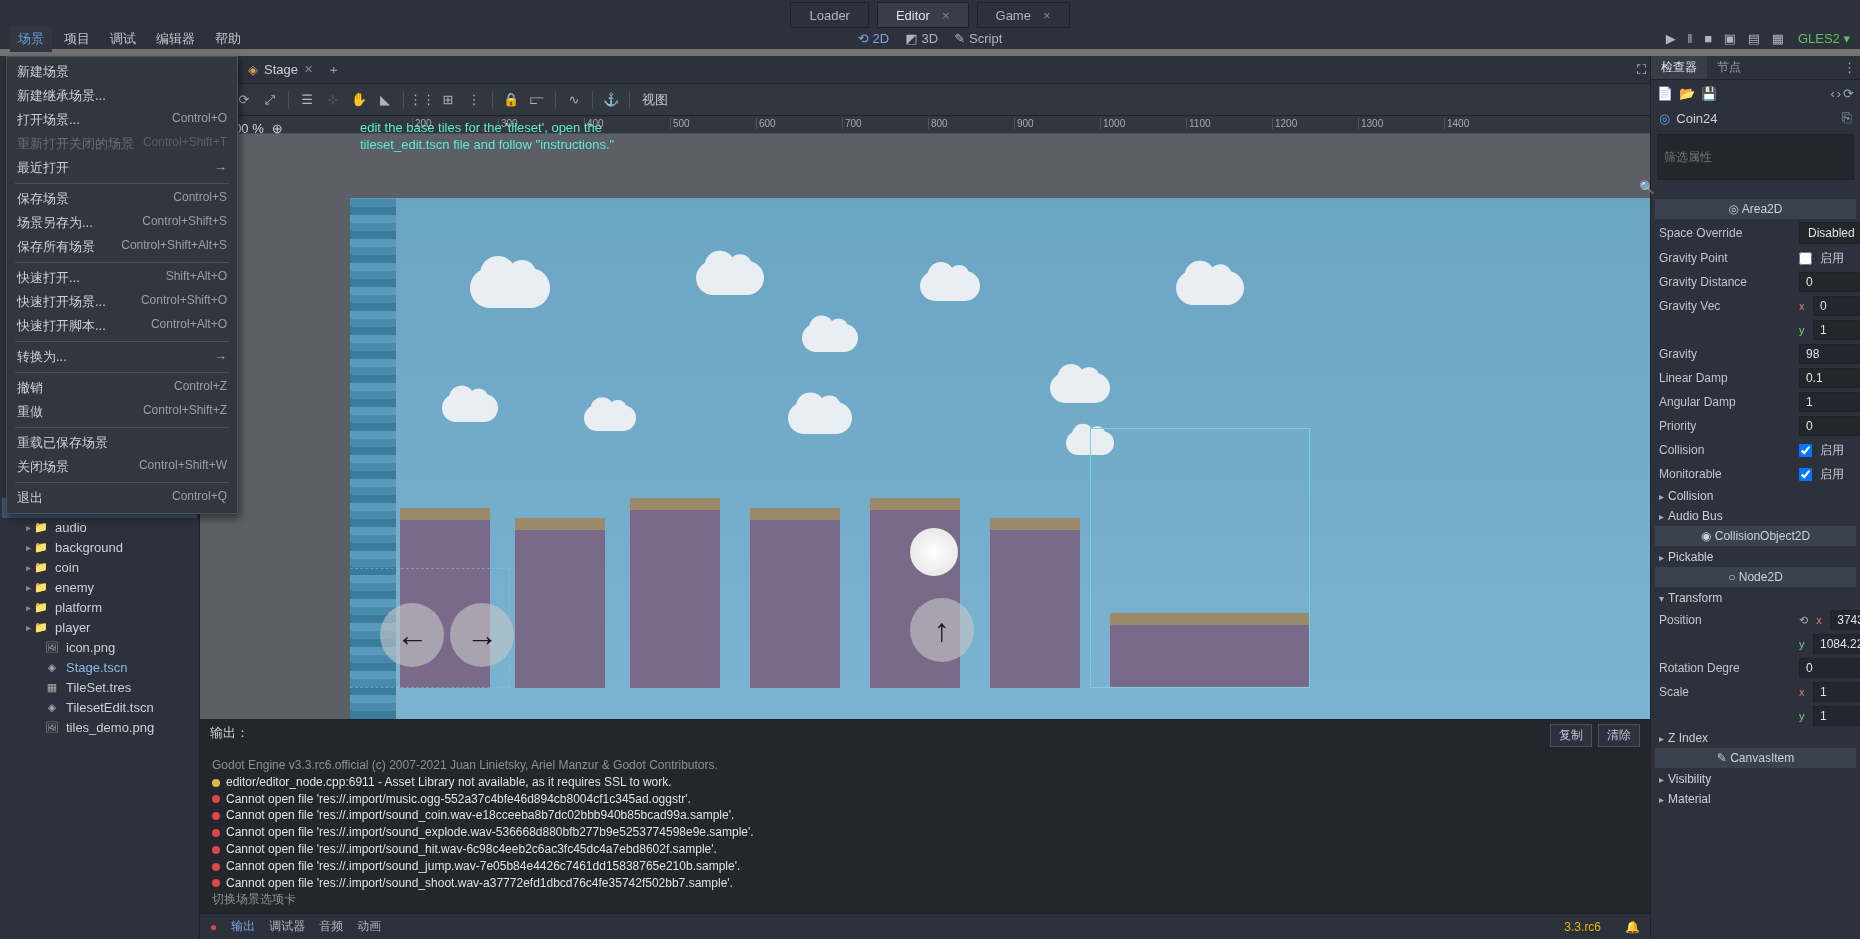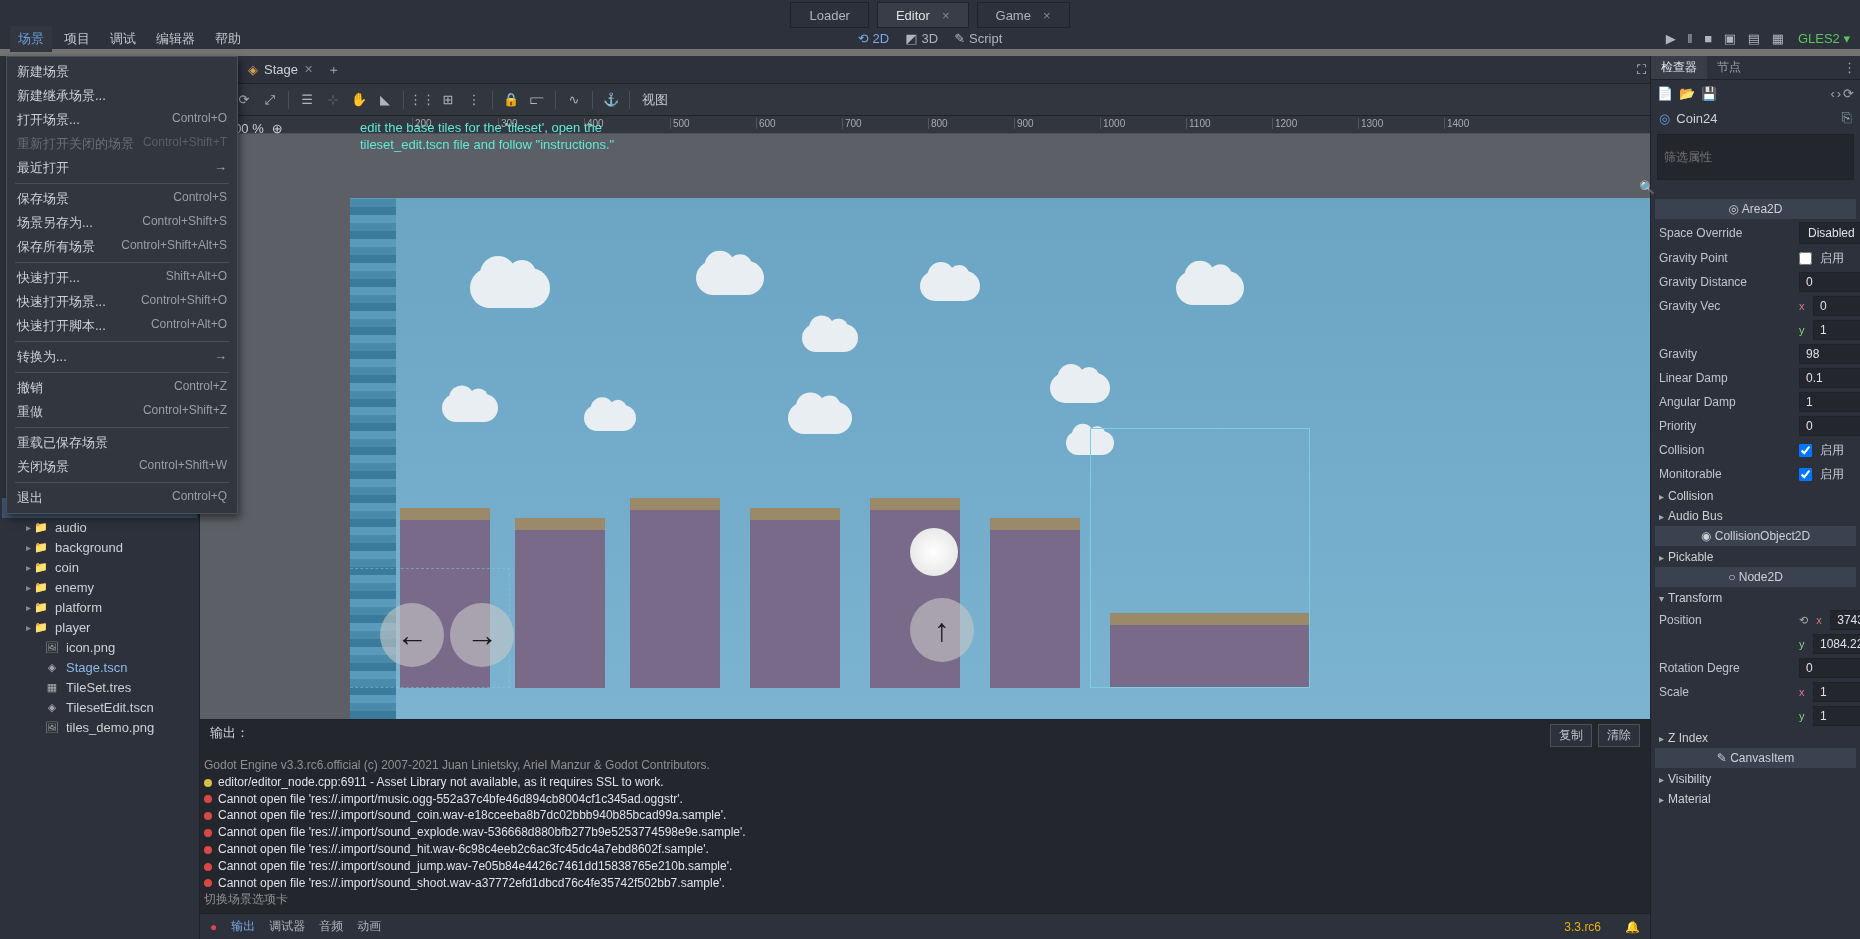--- a/index.html
+++ b/index.html
@@ -78,21 +78,21 @@
 .cloud::after { width: 28px; height: 28px; right: 14px; top: -8px; }
 .platform { position: absolute; width: 90px; background: #7a6a8a; border-top: 12px solid #9a8a6a; }
 .dpad-btn { position: absolute; width: 64px; height: 64px; border-radius: 50%; background: rgba(200,200,200,0.6); display: flex; align-items: center; justify-content: center; font-size: 32px; color: #1a1a1a; }
 .sel-box { position: absolute; border: 1px solid #7ad0e0; }
 .sel-box2 { position: absolute; border: 1px dashed #7ad0e0; opacity: 0.5; }
 
 
 .output { height: 220px; background: #23262d; border-top: 1px solid #1e2229; display: flex; flex-direction: column; }
 .output-head { display: flex; padding: 4px 10px; gap: 8px; }
 .out-btn { padding: 2px 8px; font-size: 12px; border: 1px solid #4a4f59; background: #2c313c; cursor: pointer; color: #c0c4cb; }
-.output-body { flex: 1; padding: 6px 4px; font-family: "Consolas", monospace; font-size: 12px; line-height: 1.4; overflow: auto; }
+.output-body { flex: 1; padding: 6px 12px; font-family: "Consolas", monospace; font-size: 12px; line-height: 1.4; overflow: auto; }
 .log-line { white-space: pre; }
 .log-err { color: #e0e2e6; }
 .log-warn { color: #e0e2e6; }
 .log-info { color: #909090; }
 .dot { display: inline-block; width: 8px; height: 8px; border-radius: 50%; margin-right: 6px; vertical-align: middle; }
 .dot-r { background: #d84848; }
 .dot-y { background: #d8c048; }
 .bottom-tabs { height: 26px; display: flex; align-items: center; padding: 0 10px; gap: 14px; border-top: 1px solid #1e2229; background: #2c313c; font-size: 12px; }
 .bottom-tabs .bt { cursor: pointer; color: #b0b4bb; }
 .bottom-tabs .bt.active { color: #7aa8e0; }

